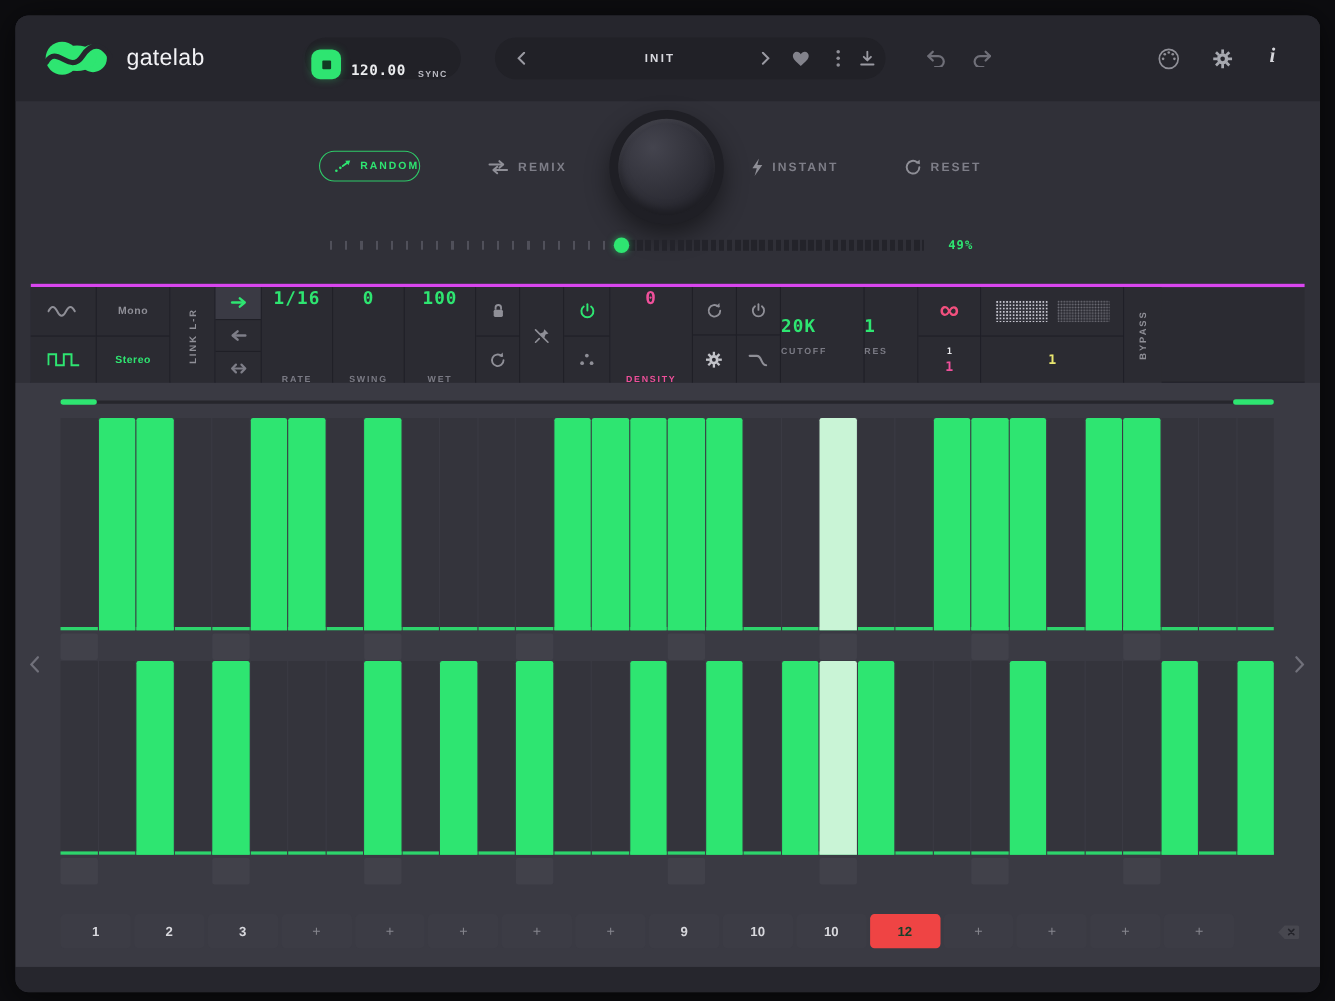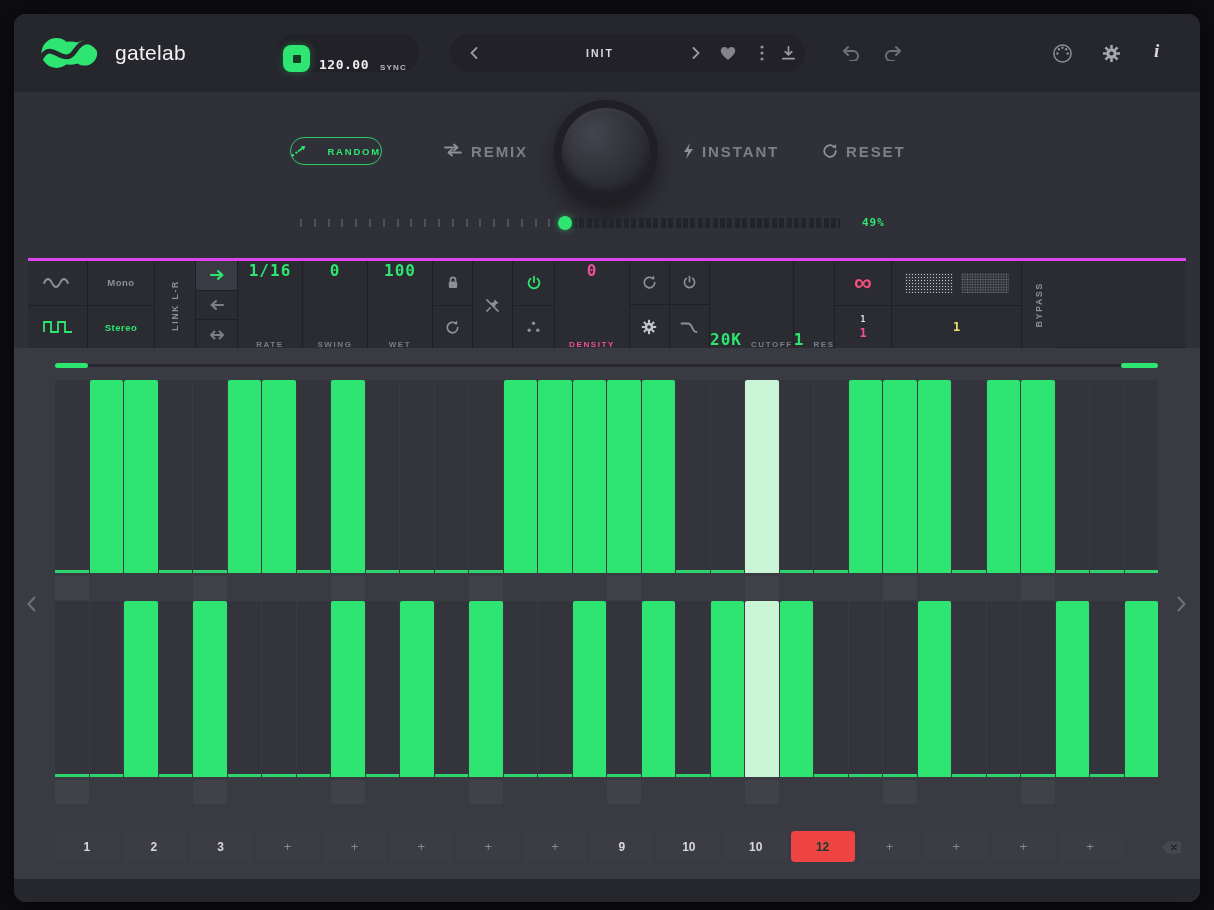--- a/index.html
+++ b/index.html
@@ -18,22 +18,22 @@
   .stopsq{width:8px;height:8px;background:#123c24;border-radius:1px}
   .bpm{font:bold 13px "DejaVu Sans Mono",monospace;color:#ecedef;letter-spacing:.5px}
   .sync{margin-left:auto;font-weight:bold;font-size:8px;letter-spacing:1.2px;color:#b9b9c1}
   .presetbar{position:absolute;left:436px;top:20px;width:355px;height:38px;background:#212127;border-radius:19px}
   .presetbar .ibtn{position:absolute;top:9px;width:20px;height:20px;display:flex;align-items:center;justify-content:center}
   .presetname{position:absolute;left:60px;top:0;width:180px;height:38px;display:flex;align-items:center;justify-content:center;font-weight:bold;font-size:10.5px;letter-spacing:2px;color:#d9d9df;cursor:pointer}
   .hbtn{position:absolute;display:flex;align-items:center;justify-content:center}
   .info-i{font-family:"Liberation Serif",serif;font-style:italic;font-weight:bold;font-size:19px;color:#d6d6db}
 
   
-  .randpill{position:absolute;left:276px;top:123px;width:92px;height:28px;border:1px solid rgba(46,229,113,.85);border-radius:14px;display:flex;align-items:center;justify-content:space-between;gap:7px;color:#2ee571;font-weight:bold;font-size:9.5px;letter-spacing:1.8px}
-  .modebtn{position:absolute;display:flex;gap:8px;color:#7e7e88;font-weight:bold;font-size:15px;letter-spacing:1.9px;height:18px}
+  .randpill{position:absolute;left:276px;top:123px;width:92px;height:28px;border:1px solid rgba(46,229,113,.85);border-radius:14px;display:flex;align-items:center;justify-content:flex-end;gap:7px;color:#2ee571;font-weight:bold;font-size:9.5px;letter-spacing:1.8px}
+  .modebtn{position:absolute;display:flex;align-items:center;gap:8px;color:#7e7e88;font-weight:bold;font-size:11px;letter-spacing:1.9px;height:18px}
   .knobring{position:absolute;left:540px;top:86px;width:104px;height:104px;border-radius:50%;background:#1f1f25;box-shadow:0 10px 22px rgba(0,0,0,.45)}
   .knob{position:absolute;inset:8px;border-radius:50%;background:radial-gradient(circle at 36% 30%,#44444e,#2a2a32 68%);box-shadow:inset 0 2px 4px rgba(255,255,255,.06),inset 0 -5px 9px rgba(0,0,0,.35)}
 
   
   .sliderrow{position:absolute;left:286px;top:200px;width:540px;height:18px}
   .ticksleft{position:absolute;left:0;top:5px;width:262px;height:8px;background:repeating-linear-gradient(90deg,#50505a 0 2px,transparent 2px 13.8px)}
   .trackright{position:absolute;left:272px;top:4px;width:268px;height:10px;background:repeating-linear-gradient(90deg,#23232a 0 5px,transparent 5px 7.4px)}
   .thumb{position:absolute;top:2px;width:14px;height:14px;border-radius:50%;background:#2ee571;box-shadow:0 0 7px rgba(46,229,113,.55)}
   .pct{position:absolute;left:848px;top:202px;font:bold 11px "DejaVu Sans Mono",monospace;color:#2ee571;letter-spacing:1px}
 
@@ -52,21 +52,21 @@
   .chtxt{font-weight:bold;font-size:9.5px;letter-spacing:.5px}
   .mono-t{color:#8f8f97}.stereo-t{color:#2ee571}
   .dirtile{flex:1;display:flex;align-items:center;justify-content:center}
   .dirtile+.dirtile{border-top:1px solid #1f1f26}
   .dirtile.sel{background:#3a3a44}
   .quad{display:grid;grid-template-columns:1fr 1fr;grid-template-rows:1fr 1fr;height:100%}
   .qt{display:flex;align-items:center;justify-content:center}
   .qt.br{border-right:1px solid #1f1f26}
   .qt.bb{border-bottom:1px solid #1f1f26}
   .duocol{display:flex;height:100%}
-  .dc{flex:1;display:flex;flex-direction:row;align-items:flex-end;justify-content:center;gap:9px}
+  .dc{flex:1;display:flex;flex-direction:column;align-items:flex-start;justify-content:center;gap:9px}
   .dc+.dc{border-left:1px solid #1f1f26}
   .inf{font-weight:bold;font-size:25px;color:#f2507e;line-height:1}
   .frac{display:flex;flex-direction:column;align-items:center;line-height:1;gap:2px}
   .frtop{font:bold 8px "DejaVu Sans Mono",monospace;color:#e8e8ec}
   .frbot{font:bold 12px "DejaVu Sans Mono",monospace;color:#f0509b}
   .noiserow{display:flex;gap:8px;align-items:center;justify-content:center}
   .nz{width:48px;height:20px;border-radius:2px;background-color:#33333b;background-image:radial-gradient(rgba(225,225,235,.85) .8px,transparent .9px);background-size:3px 3px}
   .nz.dim{opacity:.45;background-size:2.6px 2.6px}
   .nzval{font:bold 12px "DejaVu Sans Mono",monospace;color:#e9e66f}
 

